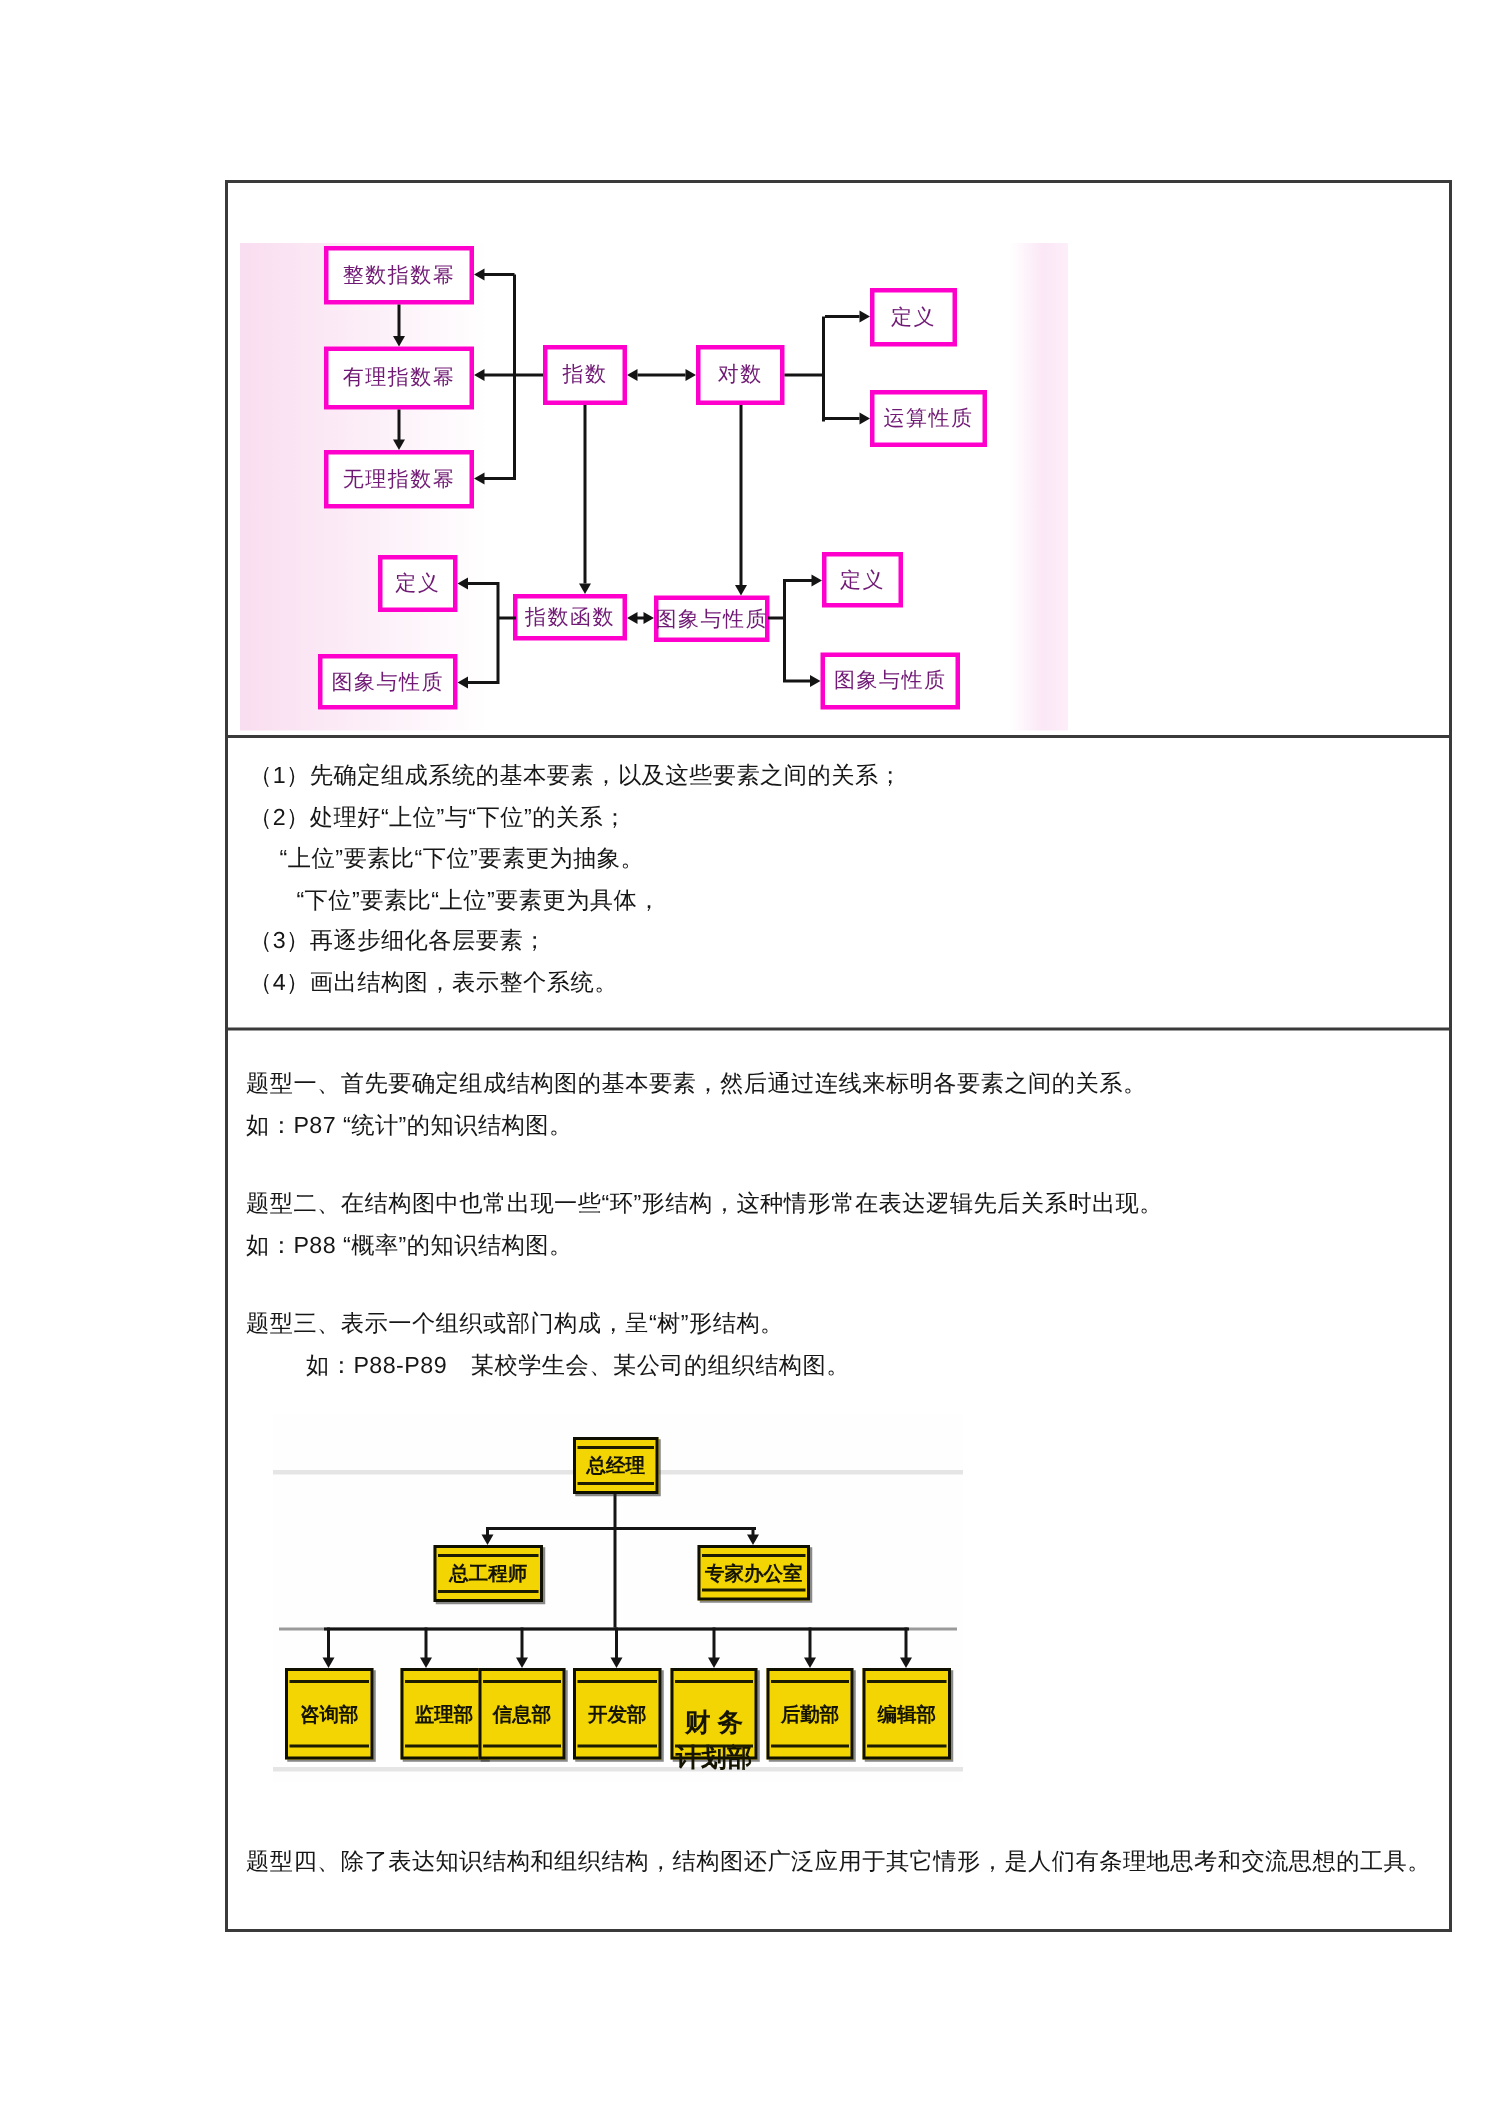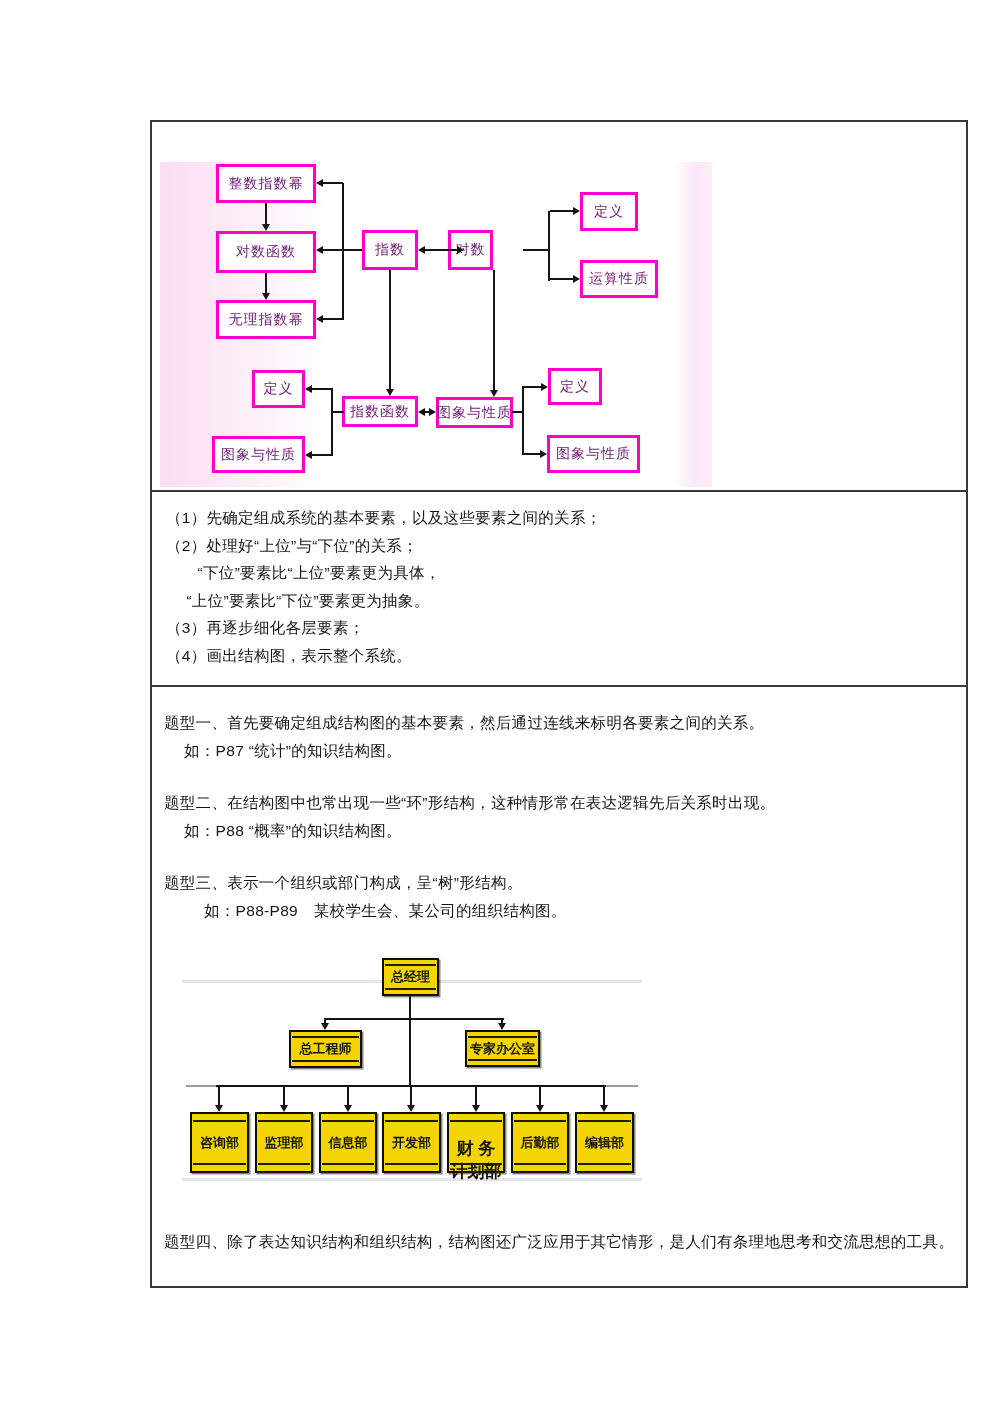--- a/index.html
+++ b/index.html
@@ -31,21 +31,21 @@
   .ah { position: absolute; width: 0; height: 0; }
   .ah.d { border-left: 4px solid transparent; border-right: 4px solid transparent; border-top: 7px solid #141414; }
   .ah.l { border-top: 4px solid transparent; border-bottom: 4px solid transparent; border-right: 7px solid #141414; }
   .ah.r { border-top: 4px solid transparent; border-bottom: 4px solid transparent; border-left: 7px solid #141414; }
 
   
   .steps div { font-size: 15.5px; color: #161616; line-height: 27.5px; white-space: pre-wrap; letter-spacing: .3px; }
 
   
   .para { font-size: 15.5px; color: #161616; line-height: 28px; letter-spacing: .3px; }
-  .para.ex { margin-bottom: 24px; margin-left: 20px; }
+  .para.ex { margin-bottom: 24px; }
   .para.last-ex { margin-bottom: 0; margin-left: 40px; }
 
   
   .orgchart { position: relative; margin: 18px 0 0 18px; width: 460px; height: 245px; background: #fefefe; }
   .ybox { position: absolute; background: #f3d503; border: 2px solid #0f0f00; color: #141400;
           display: flex; align-items: center; justify-content: center; text-align: center;
           font-weight: bold; font-size: 13px; box-shadow: 1.5px 1.5px 0 rgba(40,40,40,.55); }
   .ybox::before, .ybox::after { content: ""; position: absolute; left: 1px; right: 1px; height: 2px; background: #1c1c00; }
   .ybox::before { top: 4px; }
   .ybox::after { bottom: 4px; }
@@ -60,24 +60,24 @@
 <body>
 
 <div class="page">
   <div class="doc-table">
 
     <div class="trow row1">
 
       <div class="kdiagram">
 
         <div class="mbox" style="left:56px;top:2px;width:100px;height:39px">整数指数幂</div>
-        <div class="mbox" style="left:56px;top:69px;width:100px;height:42px">对数函数</div>
+        <div class="mbox" style="left:56px;top:69px;width:100px;height:42px">有理指数幂</div>
         <div class="mbox" style="left:56px;top:138px;width:100px;height:39px">无理指数幂</div>
         <div class="mbox" style="left:202px;top:68px;width:56px;height:40px">指数</div>
-        <div class="mbox" style="left:288px;top:68px;width:45px;height:40px">对数</div>
+        <div class="mbox" style="left:304px;top:68px;width:59px;height:40px">对数</div>
         <div class="mbox" style="left:420px;top:30px;width:58px;height:39px">定义</div>
         <div class="mbox" style="left:420px;top:98px;width:78px;height:38px">运算性质</div>
         <div class="mbox" style="left:92px;top:208px;width:53px;height:38px">定义</div>
         <div class="mbox" style="left:52px;top:274px;width:93px;height:37px">图象与性质</div>
         <div class="mbox" style="left:182px;top:234px;width:76px;height:31px">指数函数</div>
         <div class="mbox" style="left:276px;top:235px;width:77px;height:31px">图象与性质</div>
         <div class="mbox" style="left:388px;top:206px;width:54px;height:37px">定义</div>
         <div class="mbox" style="left:387px;top:273px;width:93px;height:38px">图象与性质</div>
 
         <div class="ln" style="left:105px;top:41px;width:2px;height:22px"></div>
@@ -125,22 +125,22 @@
         <div class="ln" style="left:364px;top:224px;width:18px;height:2px"></div>
         <div class="ah r" style="left:381px;top:221px"></div>
         <div class="ln" style="left:364px;top:291px;width:17px;height:2px"></div>
         <div class="ah r" style="left:380px;top:288px"></div>
       </div>
     </div>
 
     <div class="trow row2 steps">
       <div>（1）先确定组成系统的基本要素，以及这些要素之间的关系；</div>
       <div>（2）处理好“上位”与“下位”的关系；</div>
+      <div>　 “上位”要素比“下位”要素更为抽象。</div>
       <div>　　“下位”要素比“上位”要素更为具体，</div>
-      <div>　 “上位”要素比“下位”要素更为抽象。</div>
       <div>（3）再逐步细化各层要素；</div>
       <div>（4）画出结构图，表示整个系统。</div>
     </div>
 
     <div class="trow row3">
       <div class="para">题型一、首先要确定组成结构图的基本要素，然后通过连线来标明各要素之间的关系。</div>
       <div class="para ex">如：P87 “统计”的知识结构图。</div>
       <div class="para">题型二、在结构图中也常出现一些“环”形结构，这种情形常在表达逻辑先后关系时出现。</div>
       <div class="para ex">如：P88 “概率”的知识结构图。</div>
       <div class="para">题型三、表示一个组织或部门构成，呈“树”形结构。</div>
@@ -171,21 +171,21 @@
         <div class="ah d" style="left:290px;top:162px"></div>
         <div class="ln" style="left:357px;top:142px;width:2px;height:21px"></div>
         <div class="ah d" style="left:354px;top:162px"></div>
         <div class="ln" style="left:421px;top:142px;width:2px;height:21px"></div>
         <div class="ah d" style="left:418px;top:162px"></div>
 
         <div class="ybox" style="left:200px;top:15px;width:57px;height:38px">总经理</div>
         <div class="ybox" style="left:107px;top:87px;width:73px;height:38px">总工程师</div>
         <div class="ybox" style="left:283px;top:87px;width:75px;height:37px">专家办公室</div>
         <div class="ybox tall" style="left:8px;top:169px;width:59px;height:61px">咨询部</div>
-        <div class="ybox tall" style="left:73px;top:169px;width:58px;height:61px">监理部</div>
+        <div class="ybox tall" style="left:85px;top:169px;width:58px;height:61px">监理部</div>
         <div class="ybox tall" style="left:137px;top:169px;width:58px;height:61px">信息部</div>
         <div class="ybox tall" style="left:200px;top:169px;width:59px;height:61px">开发部</div>
         <div class="ybox tall" style="left:265px;top:169px;width:58px;height:61px">
           <span class="two-line">财 务
 计划部</span>
         </div>
         <div class="ybox tall" style="left:329px;top:169px;width:58px;height:61px">后勤部</div>
         <div class="ybox tall" style="left:393px;top:169px;width:59px;height:61px">编辑部</div>
       </div>
 

